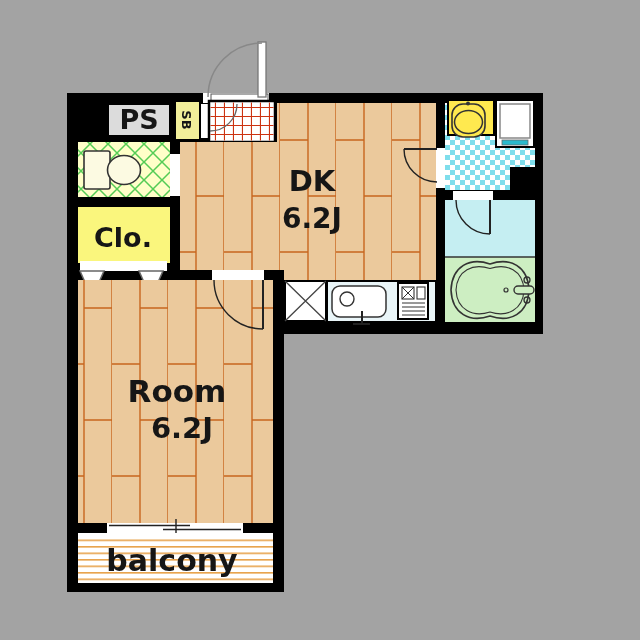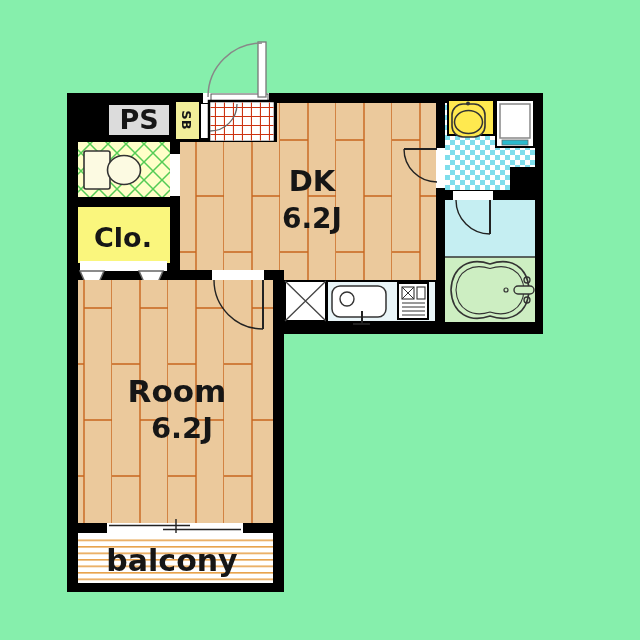--- a/index.html
+++ b/index.html
@@ -1,16 +1,16 @@
 <!DOCTYPE html>
 <html><head>
 <meta charset="utf-8">
 <style>
   html,body{margin:0;padding:0;background:#ffffff;}
-  .stage{width:640px;height:640px;background:#86efac;position:relative;overflow:hidden;}
+  .stage{width:640px;height:640px;background:#a3a3a3;position:relative;overflow:hidden;}
   svg{display:block;}
   svg text{font-family:"DejaVu Sans","Liberation Sans",sans-serif;font-weight:bold;fill:#161616;}
   .lbl-ps{font-size:27px;}
   .lbl-sb{font-size:13px;}
   .lbl-dk{font-size:29px;}
   .lbl-dksize{font-size:28px;}
   .lbl-clo{font-size:27px;}
   .lbl-room{font-size:31px;}
   .lbl-roomsize{font-size:29px;}
   .lbl-balcony{font-size:30px;}

